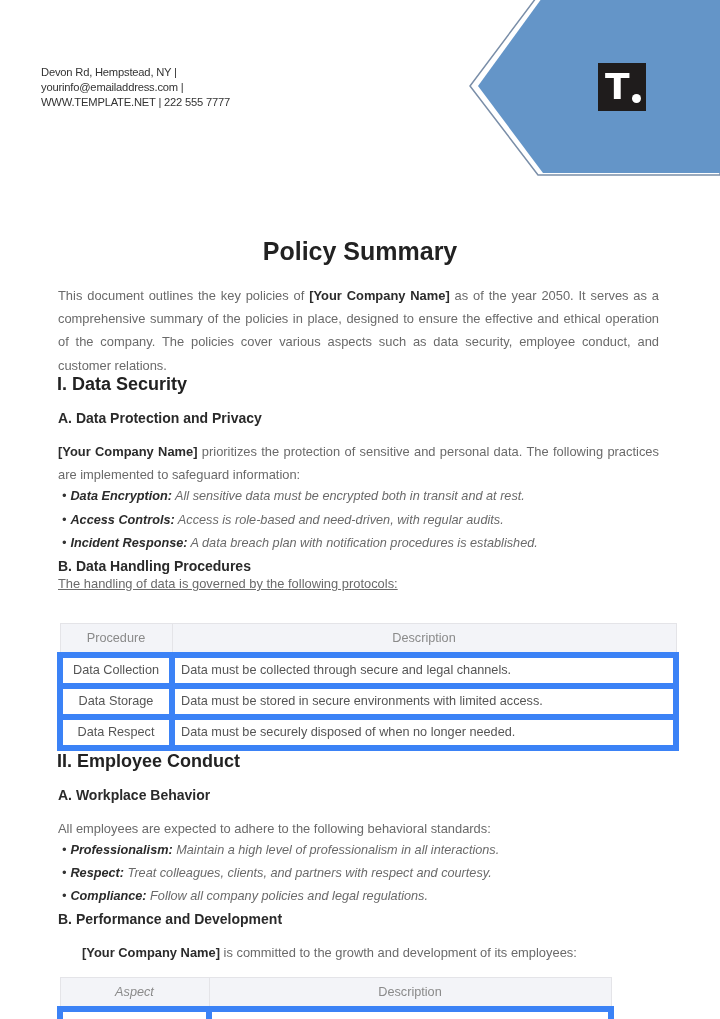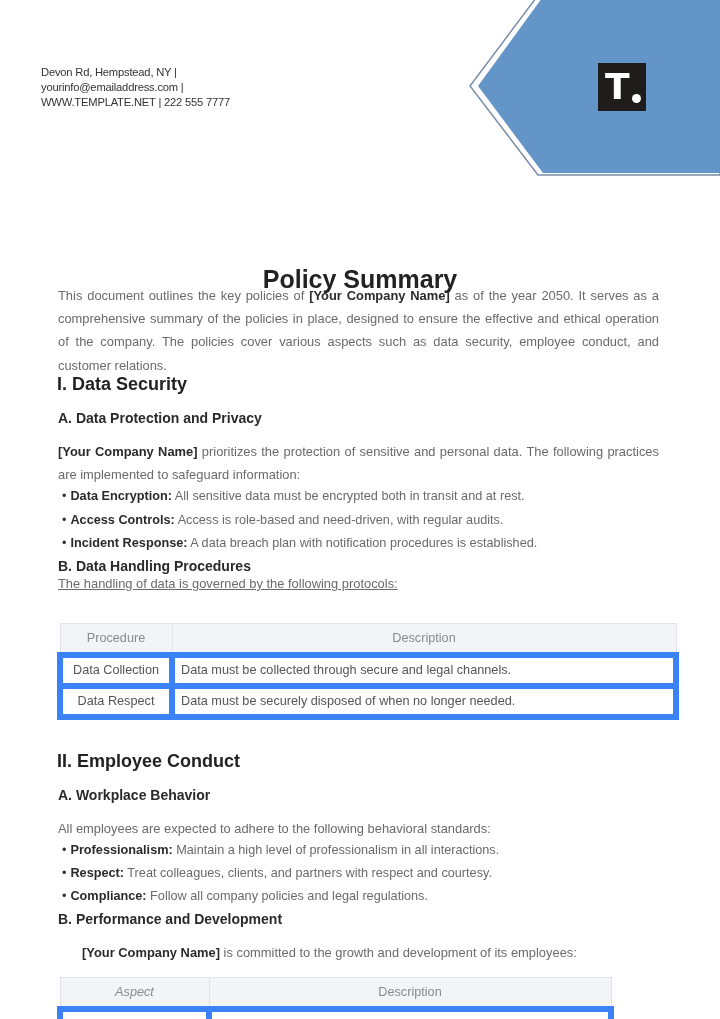--- a/index.html
+++ b/index.html
@@ -7,29 +7,29 @@
   body { position: relative; font-family: "Liberation Sans", sans-serif; color: #555; }
 
   .contact { position: absolute; left: 41px; top: 65px; font-size: 11.2px; line-height: 15px; color: #333; letter-spacing: -0.2px; }
   .contact div { white-space: nowrap; }
 
   .hex { position: absolute; left: 0; top: 0; width: 720px; height: 180px; }
   .logo { position: absolute; left: 598px; top: 63px; width: 48px; height: 48px; background: #1f1c1c; }
   .logo-t { position: absolute; left: 7px; top: 5px; font-family: "DejaVu Sans", sans-serif; font-weight: bold; font-size: 36px; line-height: 38px; color: #ffffff; }
   .logo-dot { position: absolute; left: 34px; top: 31px; width: 9px; height: 9px; border-radius: 50%; background: #ffffff; }
 
-  .title { position: absolute; left: 0; width: 720px; top: 237px; text-align: center; font-size: 25px; font-weight: bold; color: #222; margin-top: 28px; }
+  .title { position: absolute; left: 0; width: 720px; top: 237px; text-align: center; font-size: 25px; font-weight: bold; color: #222; }
 
   .para { position: absolute; left: 58px; width: 601px; font-size: 12.9px; line-height: 23.2px; color: #6a6a6a; text-align: justify; }
   .para b, .bullet b { color: #2b2b2b; font-weight: bold; }
 
   .h1 { position: absolute; left: 57px; font-size: 18px; font-weight: bold; color: #222; text-align: center; }
   .h2 { position: absolute; left: 58px; font-size: 14px; font-weight: bold; color: #2a2a2a; }
 
-  .bullet { position: absolute; left: 62px; font-size: 12.7px; color: #6a6a6a; white-space: nowrap; }
+  .bullet { position: absolute; left: 62px; font-size: 12.7px; color: #6a6a6a; white-space: nowrap; font-style: italic; }
   .bullet .dot { color: #333; margin-right: 4px; }
 
   table.tbl { position: absolute; left: 57px; border-collapse: collapse; font-size: 12.7px; color: #555; }
   table.tbl th { background: #f3f4f8; color: #8a8a8a; font-weight: normal; height: 31px; border: 1px solid #e4e4e8; text-align: center; }
   table.tbl td { height: 31px; border: 6px solid #3b82f6; padding: 0 6px; white-space: nowrap; }
   table.tbl td.c1 { text-align: center; }
 </style>
 </head>
 <body>
 
@@ -70,20 +70,24 @@
       <th style="width:112px;">Procedure</th>
       <th>Description</th>
     </tr>
   </thead>
   <tbody>
     <tr>
       <td class="c1">Data Collection</td>
       <td>Data must be collected through secure and legal channels.</td>
     </tr>
     <tr>
+      <td class="c1">Data Storage</td>
+      <td>Data must be stored in secure environments with limited access.</td>
+    </tr>
+    <tr>
       <td class="c1">Data Respect</td>
       <td>Data must be securely disposed of when no longer needed.</td>
     </tr>
   </tbody>
 </table>
 
 <div class="h1" style="top:751px;">II. Employee Conduct</div>
 <div class="h2" style="top:787px;">A. Workplace Behavior</div>
 <div class="para" style="top:817px;">All employees are expected to adhere to the following behavioral standards:</div>
 

